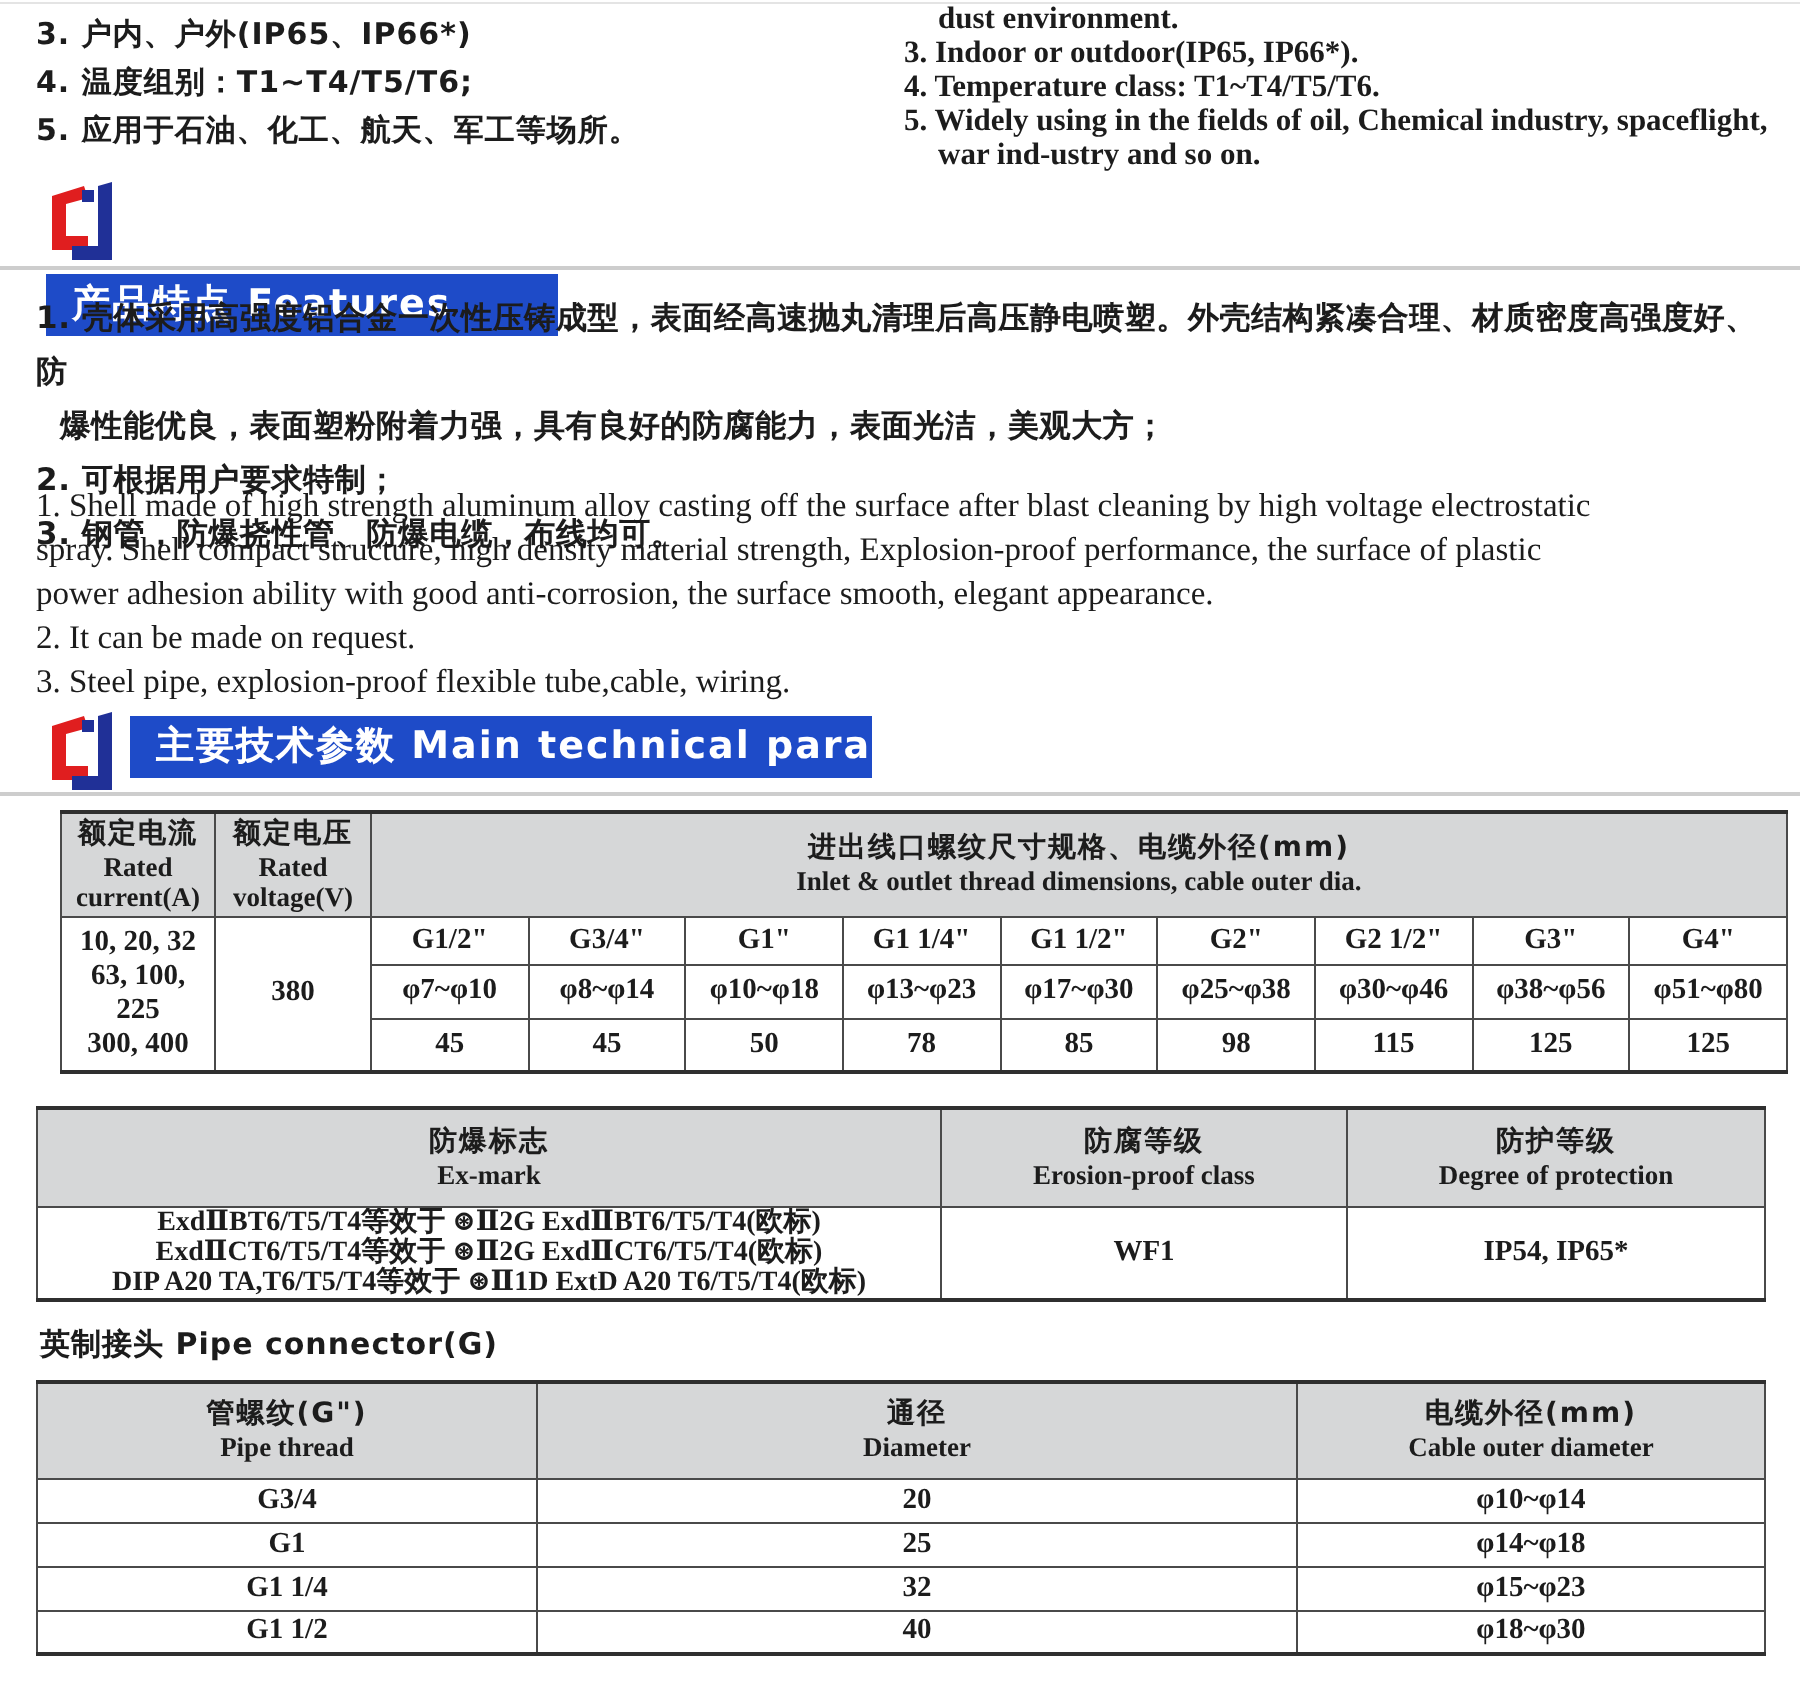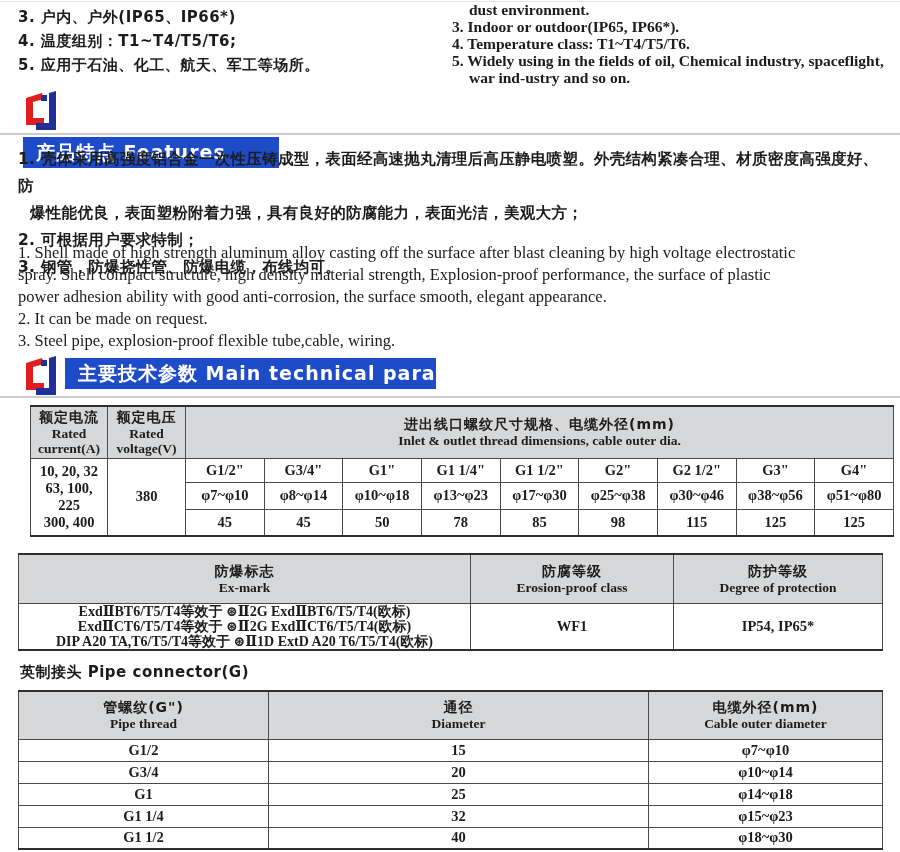--- a/index.html
+++ b/index.html
@@ -226,25 +226,20 @@
     </th>
     <th class="gray">
       <div class="cnh">通径</div>
       <div class="enh">Diameter</div>
     </th>
     <th class="gray">
       <div class="cnh">电缆外径(mm)</div>
       <div class="enh">Cable outer diameter</div>
     </th>
   </tr>
-  <tr style="height:22px;">
-    <td class="val">G1/2</td>
-    <td class="val">15</td>
-    <td class="val">φ7~φ10</td>
-  </tr>
   <tr style="height:22px;margin-top:36px;">
     <td class="val">G3/4</td>
     <td class="val">20</td>
     <td class="val">φ10~φ14</td>
   </tr>
   <tr style="height:22px;">
     <td class="val">G1</td>
     <td class="val">25</td>
     <td class="val">φ14~φ18</td>
   </tr>

